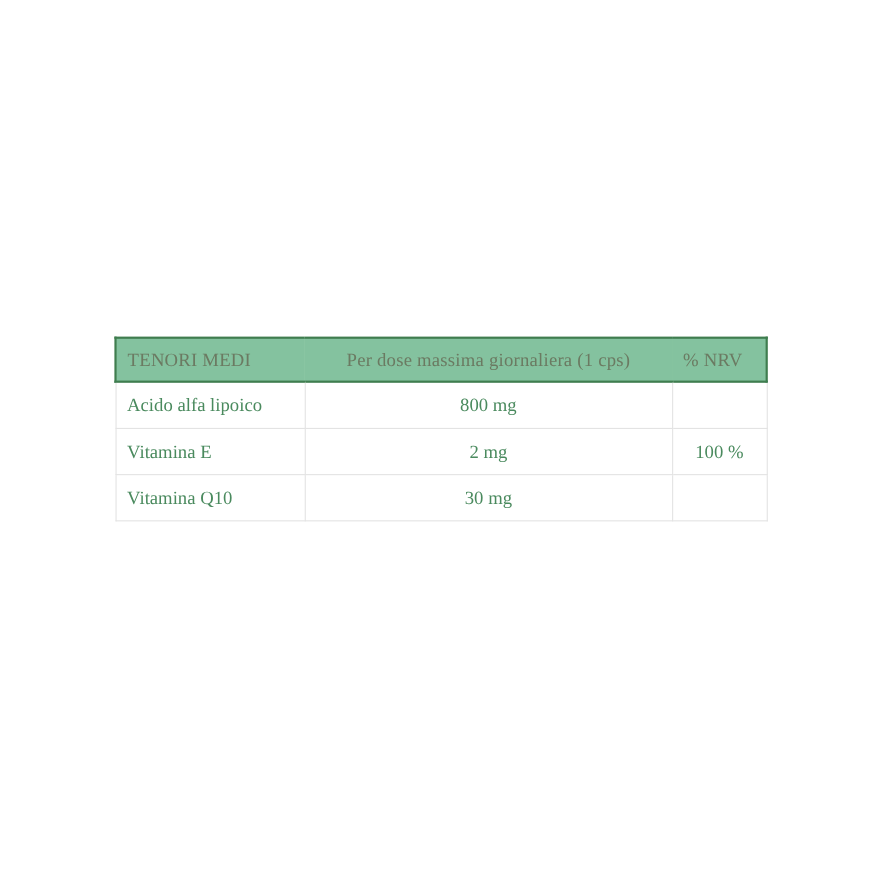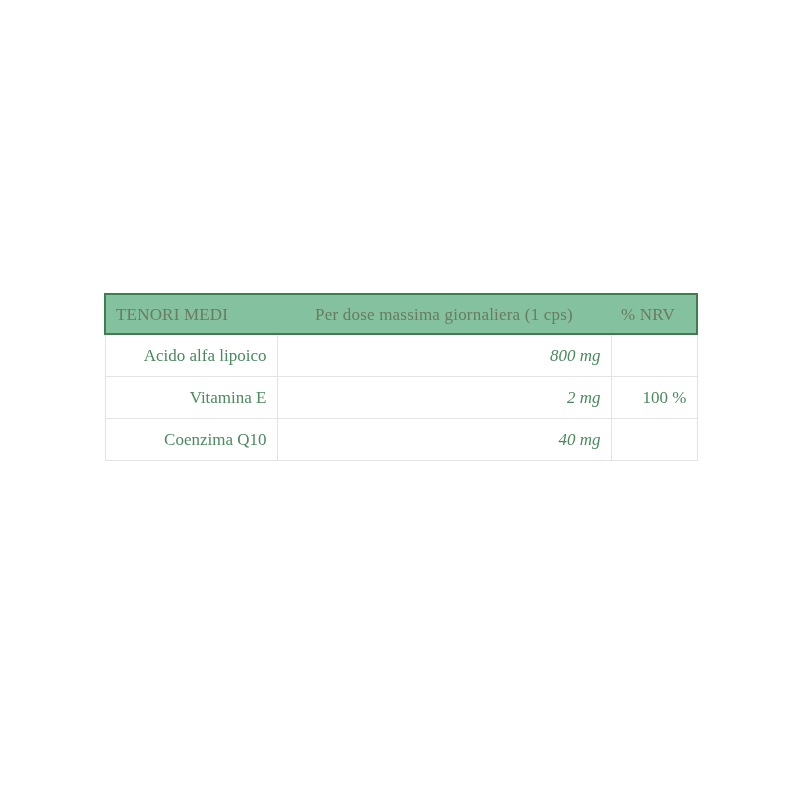--- a/index.html
+++ b/index.html
@@ -21,21 +21,21 @@
     top: 0;
     width: 800px;
     height: 800px;
     background: #ffffff;
   }
 
   
   .nutrition-table-wrap {
     position: absolute;
     left: 104px;
-    top: 293px;
+    top: 306px;
     width: 592px;
   }
 
   table.nutrition-table {
     width: 592px;
     border-collapse: collapse;
     table-layout: fixed;
   }
 
   
@@ -71,28 +71,26 @@
   
   table.nutrition-table tbody td {
     background: #ffffff;
     color: #4a8a5e;
     font-size: 17px;
     line-height: 1;
     height: 41px;
     padding: 0 10px;
     border: 1px solid #e3e3e3;
     white-space: nowrap;
-    text-align: right;
   }
   td.col-name {
     text-align: left;
   }
   td.col-dose {
     text-align: center;
-    font-style: italic;
   }
   td.col-nrv {
     text-align: center;
   }
 
   
   col.w-name { width: 172px; }
   col.w-dose { width: 334px; }
   col.w-nrv  { width: 86px; }
 </style>
@@ -120,21 +118,21 @@
           <td class="col-name">Acido alfa lipoico</td>
           <td class="col-dose">800 mg</td>
           <td class="col-nrv"></td>
         </tr>
         <tr>
           <td class="col-name">Vitamina E</td>
           <td class="col-dose">2 mg</td>
           <td class="col-nrv">100 %</td>
         </tr>
         <tr>
-          <td class="col-name">Coenzima Q10</td>
-          <td class="col-dose">40 mg</td>
+          <td class="col-name">Vitamina Q10</td>
+          <td class="col-dose">30 mg</td>
           <td class="col-nrv"></td>
         </tr>
       </tbody>
     </table>
   </div>
 
 </div>
 
 </body></html>

